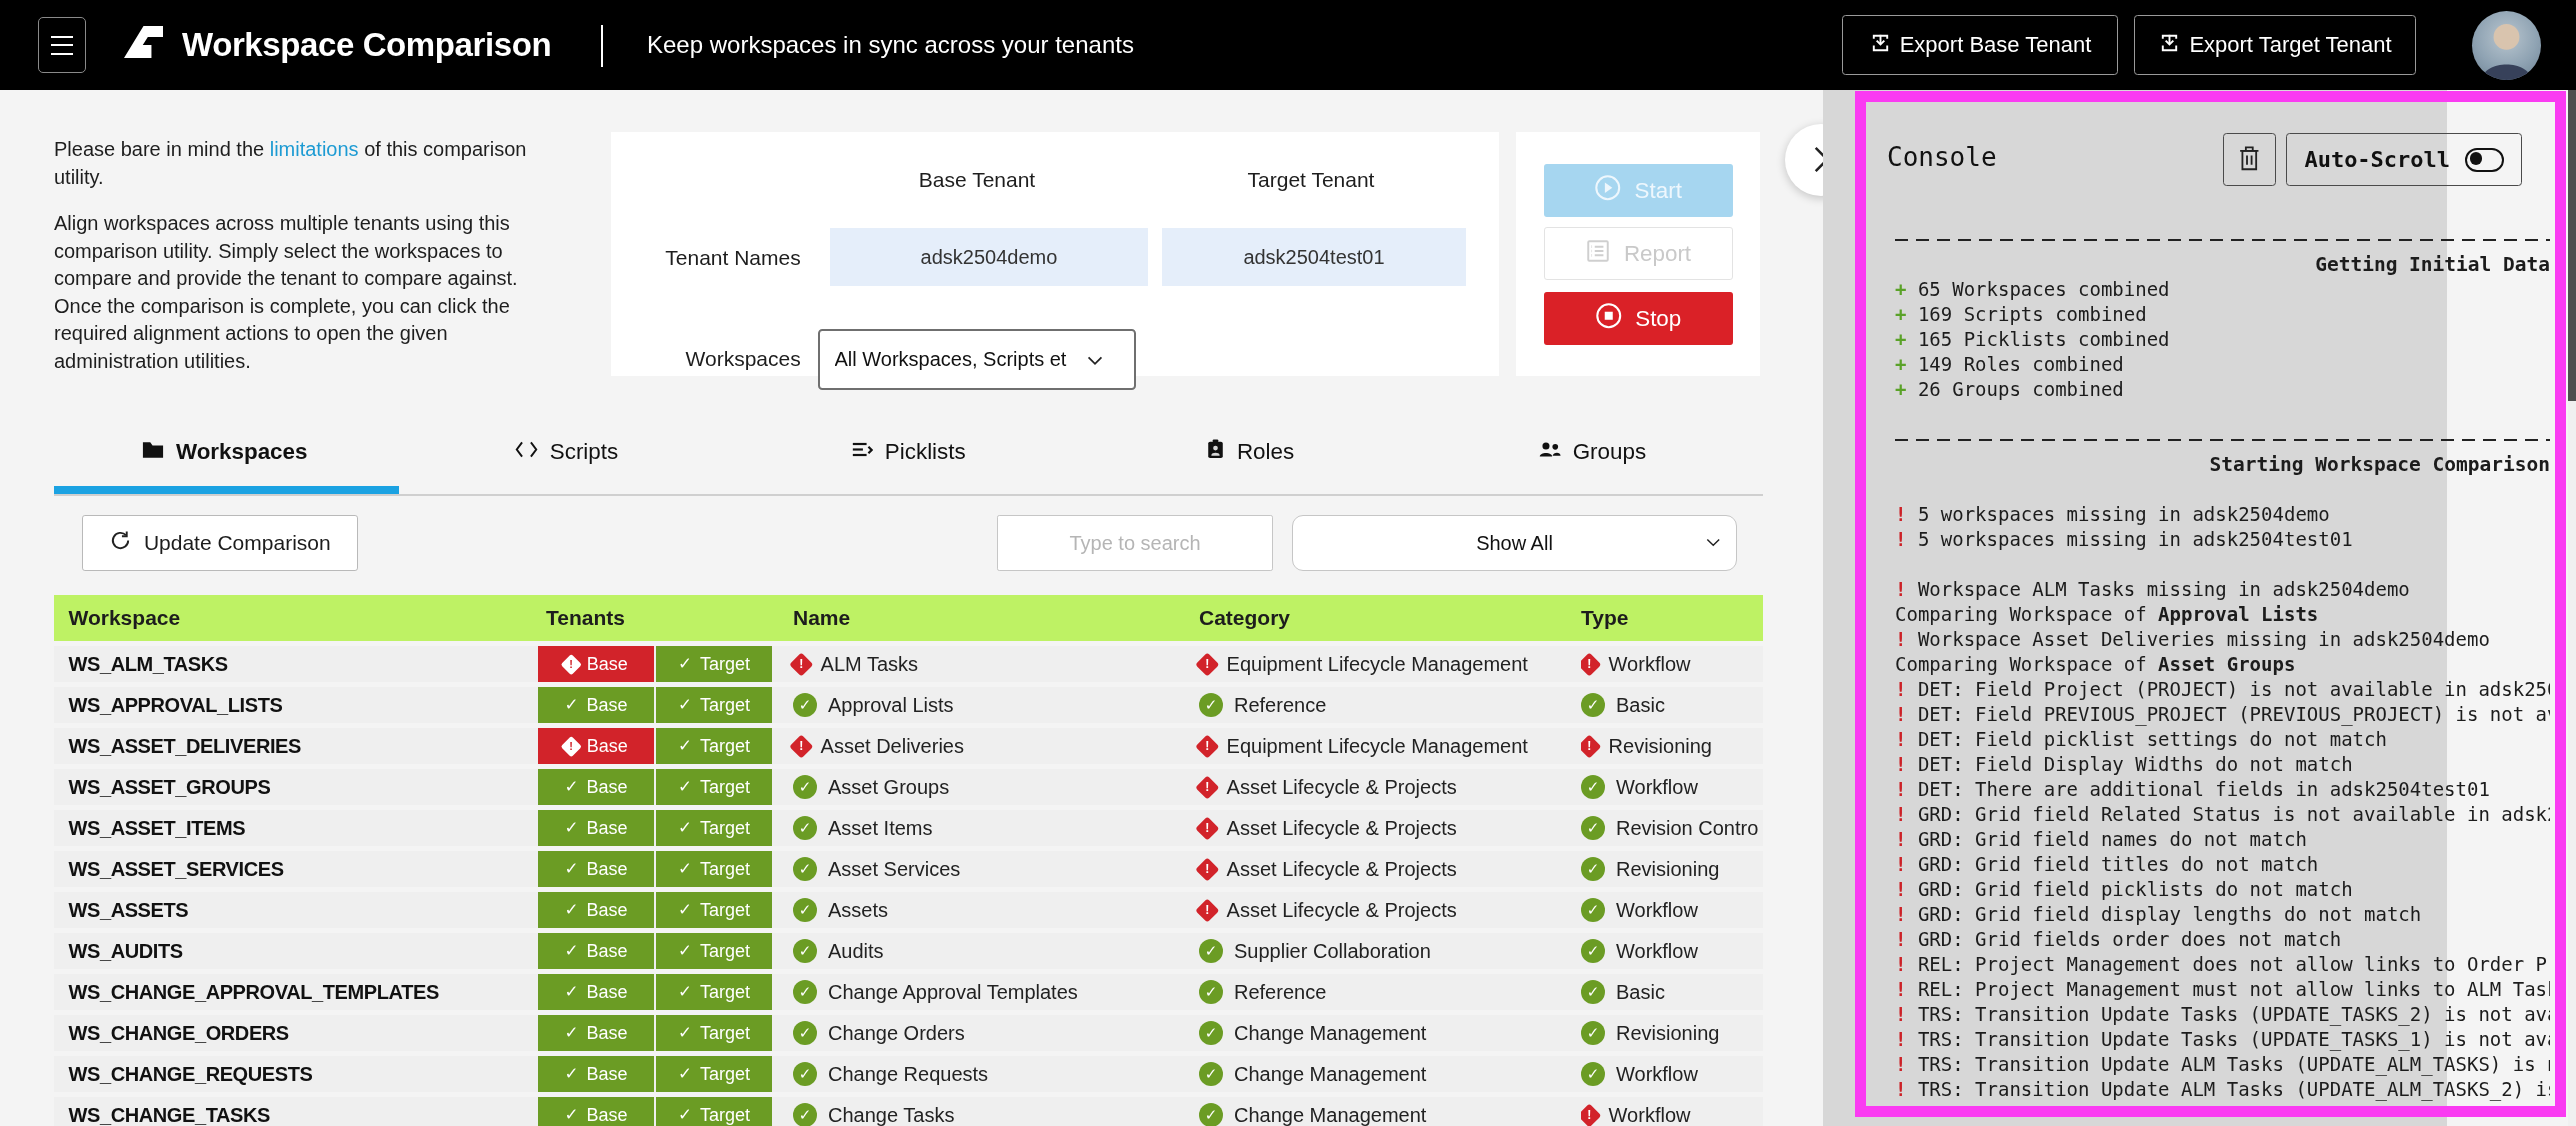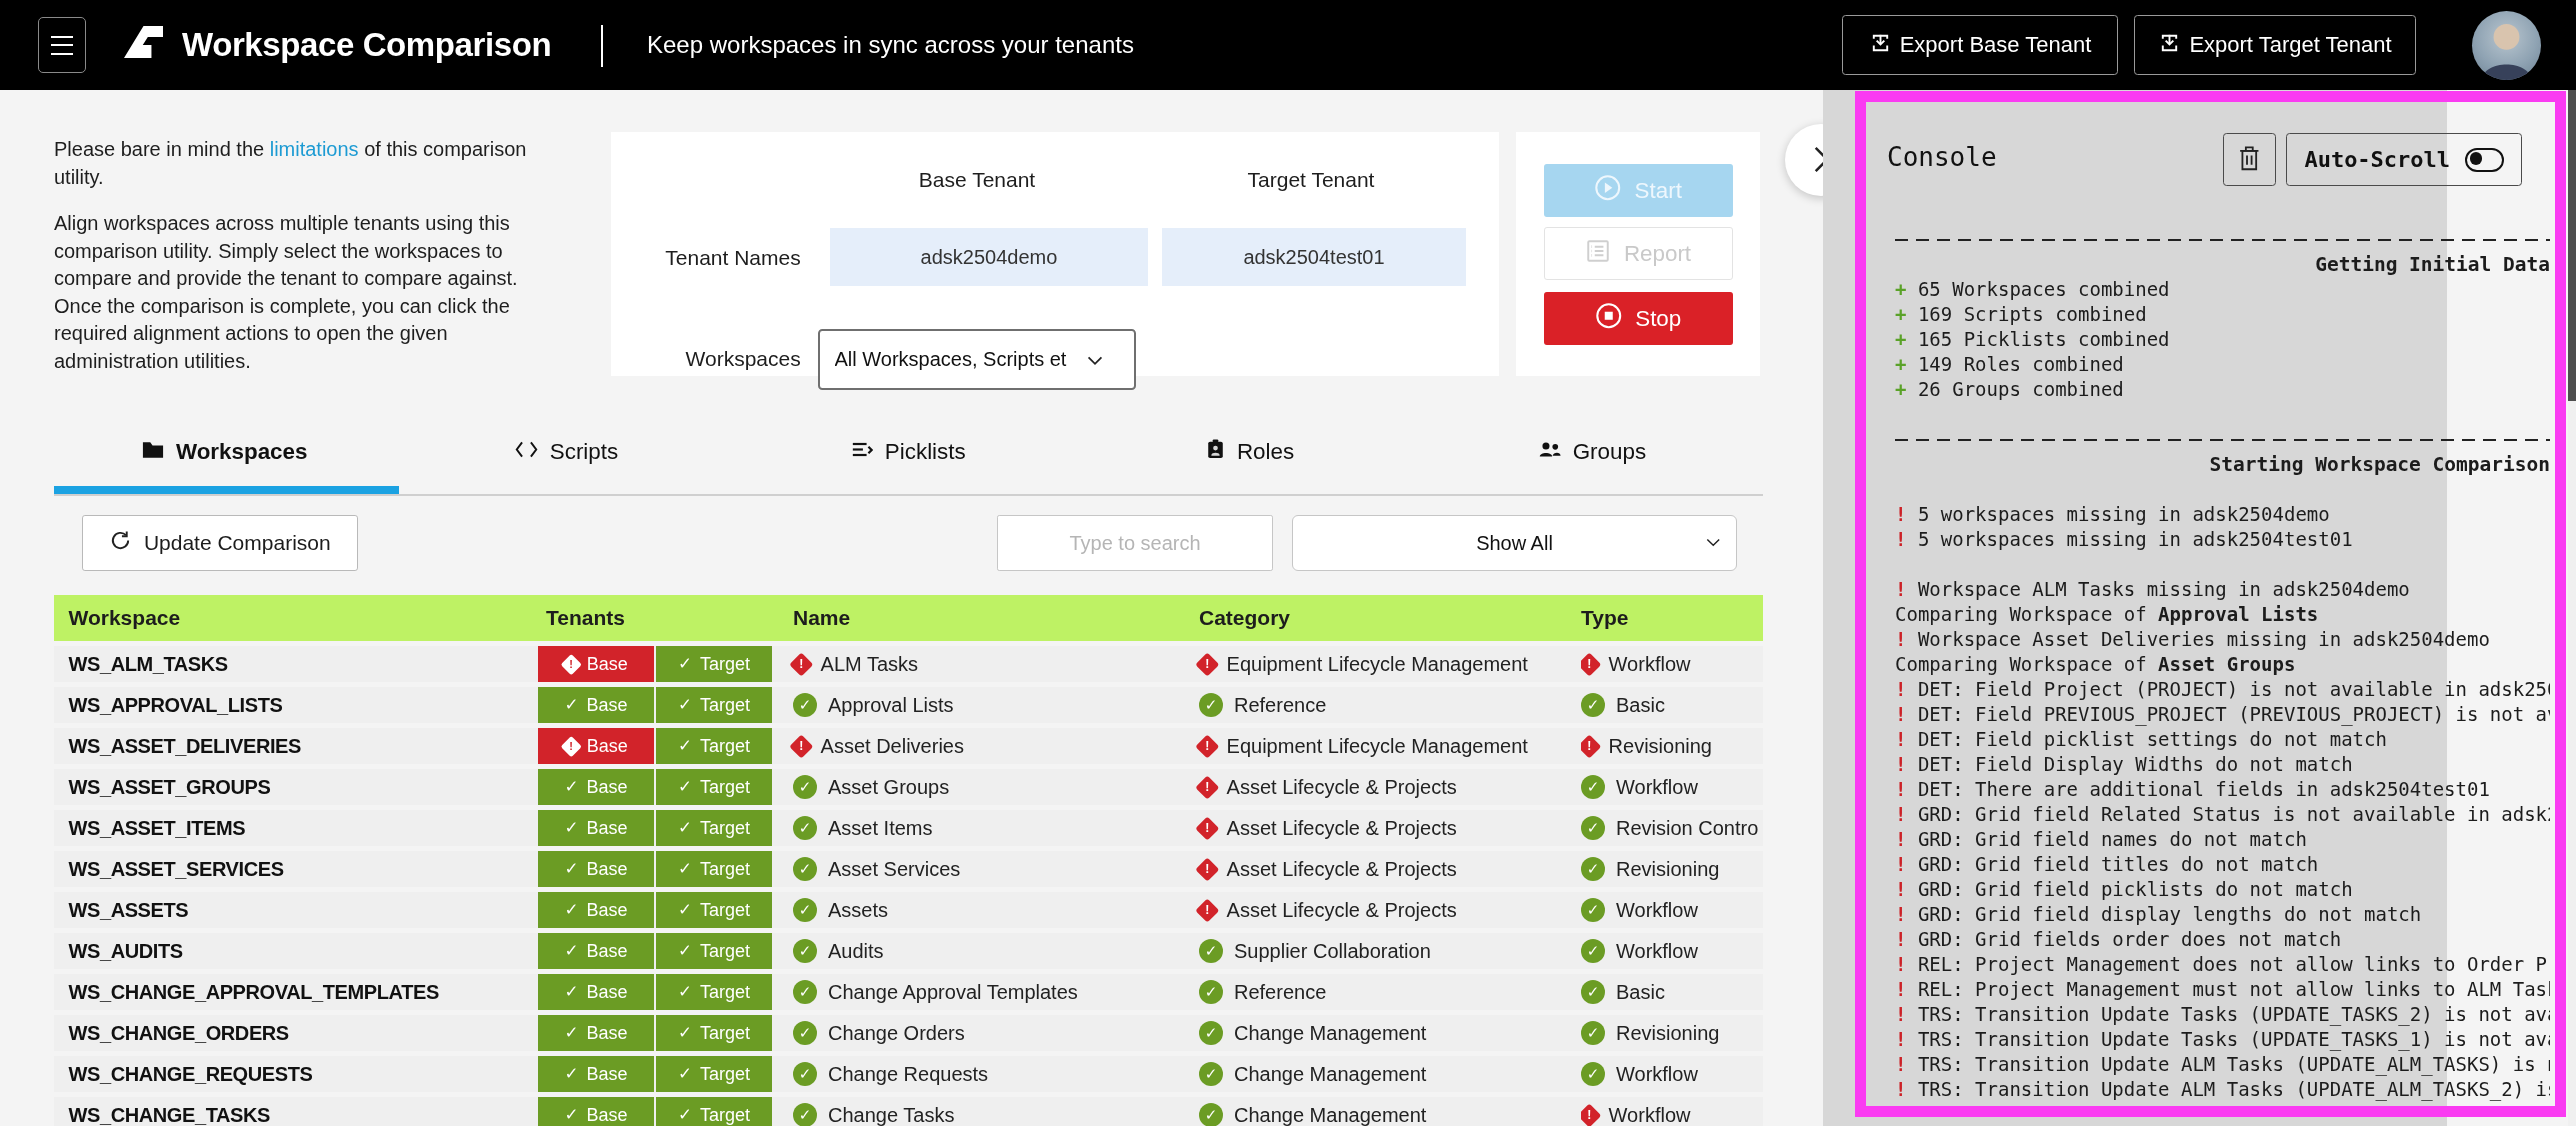--- a/index.html
+++ b/index.html
@@ -47,21 +47,21 @@
   .tabs { position:absolute; left:54px; top:428px; width:1709px; height:48px; display:flex; }
   .tab { flex:1; display:flex; align-items:center; justify-content:center; gap:11.6px; font-size:22.4px; color:#111; cursor:pointer; }
   .tab.active .tab-label { font-weight:800; }
   .tab-underline { position:absolute; left:54px; top:486px; width:345px; height:8.7px; background:#1ba2e2; }
   .tab-baseline { position:absolute; left:54px; top:494px; width:1709px; height:2.2px; background:#cfcfcf; }
 
   
   .ctl-btn { position:absolute; left:82px; top:515px; width:276px; height:56px; background:#fff; border:1.4px solid #b9b9b9; border-radius:2.9px; display:flex; align-items:center; justify-content:center; gap:11.6px; font-size:21px; color:#1c1c1c; cursor:pointer; font-family:inherit; }
   .search-box { position:absolute; left:997px; top:515px; width:276px; height:56px; background:#fff; border:1.4px solid #c6c6c6; border-radius:2.2px; font-size:20px; text-align:center; color:#222; font-family:inherit; }
   .search-box::placeholder { color:#b5b5b5; }
-  .filter-select { position:absolute; left:1292px; top:515px; width:445px; height:56px; background:#fff; border:1.4px solid #c6c6c6; border-radius:6px; display:flex; align-items:center; justify-content:center; font-size:20px; color:#111; cursor:pointer; }
+  .filter-select { position:absolute; left:1292px; top:515px; width:445px; height:56px; background:#fff; border:1.4px solid #c6c6c6; border-radius:11px; display:flex; align-items:center; justify-content:center; font-size:20px; color:#111; cursor:pointer; }
   .filter-select svg { position:absolute; right:16px; }
 
   
   .table { position:absolute; left:54px; top:595px; width:1709px; }
   .thead { position:relative; height:46px; background:#bef264; }
   .thead span { position:absolute; top:0; height:46px; line-height:46px; font-weight:700; font-size:21px; color:#1d1d1d; }
   .trow { position:relative; height:36px; margin-top:5px; background:#efefef; }
   .c-ws { position:absolute; left:14.5px; height:36px; line-height:36px; font-weight:700; font-size:20px; color:#111; letter-spacing:-0.4px; }
   .badge { position:absolute; top:0; height:36px; width:116px; display:flex; align-items:center; justify-content:center; gap:8px; color:#fff; font-size:18px; }
   .badge.ok { background:#6b9c24; } .badge.warn { background:#d2232a; }

